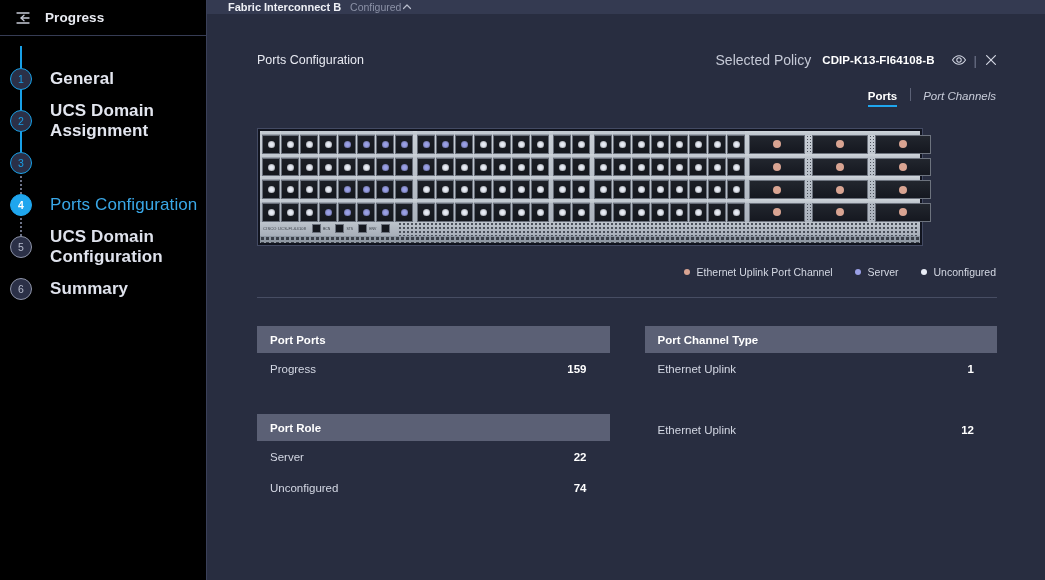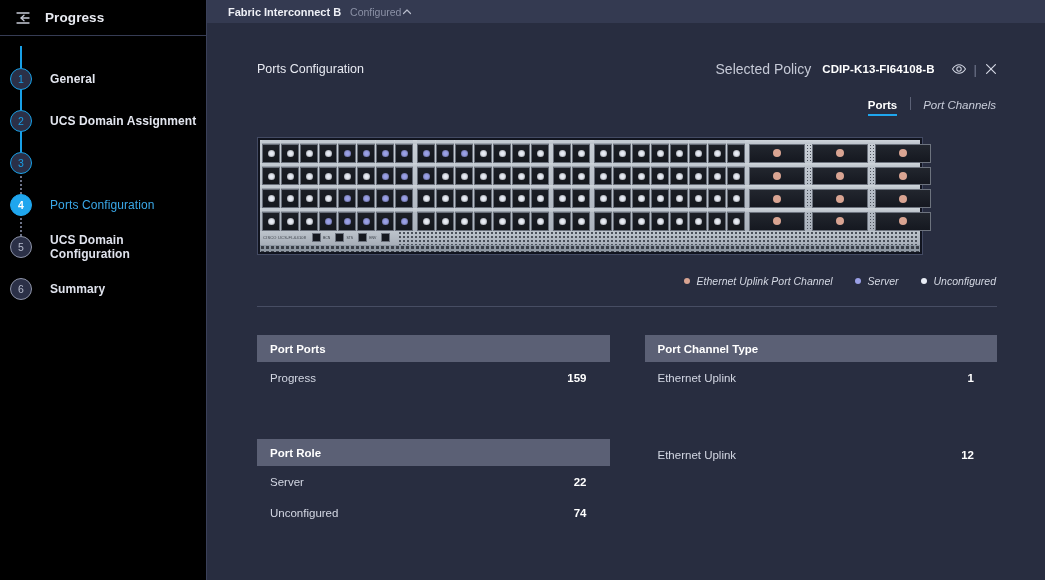--- a/index.html
+++ b/index.html
@@ -40,38 +40,38 @@
     width: 22px; height: 22px; border-radius: 50%;
     flex: 0 0 22px;
     display: flex; align-items: center; justify-content: center;
     font-size: 10.5px; line-height: 1;
     position: relative; z-index: 2;
     background: #2b3047;
   }
   .step.done .step-dot  { border: 1.6px solid #18a0e7; color: #18a0e7; }
   .step.active .step-dot{ background: #1fa6ee; border: 1.6px solid #1fa6ee; color: #ffffff; font-weight: bold;}
   .step.todo .step-dot  { border: 1.6px solid #8d93a8; color: #b6bbcc; }
-  .step-label { margin-left: 18px; font-size: 12px; color: #e3e6ef; font-weight: bold; letter-spacing: .1px;}
+  .step-label { margin-left: 18px; font-size: 17px; color: #e3e6ef; font-weight: bold; letter-spacing: .1px;}
   .step.active .step-label { color: #3aa8e8; font-weight: normal; }
   .step.todo .step-label { color: #dfe2ec; }
   .connector {
     position: absolute; left: 20px; width: 2px; z-index: 1;
   }
   .connector.blue { background: #18a0e7; }
   .connector.dashed {
     background: none;
     border-left: 2px dotted #6c7287;
     width: 0;
   }
 
   
   #main { flex: 1 1 auto; height: 580px; position: relative; }
 
   #accordion-bar {
-    height: 23px; background: #343a51;
+    height: 14px; background: #343a51;
     display: flex; align-items: center;
     padding: 0 12px 0 21px;
   }
   #fi-title { color: #eef0f6; font-size: 11px; font-weight: bold; }
   #fi-status { color: #8b91a6; font-size: 10.5px; margin-left: 9px; }
   #accordion-chevron { margin-left: auto; width: 12px; height: 12px; display:block; }
 
   #panel { padding: 0 48px 0 50px; position: relative; }
 
   #ports-config-row {
@@ -173,36 +173,36 @@
   #device-rail {
     height: 9px;
     background-image: radial-gradient(#3a3f48 45%, transparent 46%);
     background-size: 5px 5px;
     background-color: #8f98a3;
   }
 
   
   #legend {
     display: flex; justify-content: flex-end; align-items: center;
-    margin-top: 20px; gap: 22px; padding-right: 1px; font-style: italic;
+    margin-top: 20px; gap: 22px; padding-right: 1px;
   }
   .legend-item { display: flex; align-items: center; }
   .legend-dot { width: 6px; height: 6px; border-radius: 50%; margin-right: 7px; }
   .legend-text { color: #d4d8e3; font-size: 10.5px; }
 
   #divider {
     height: 1px; background: #474d63; margin-top: 19px;
   }
 
   
   #tables {
     display: flex; gap: 35px; margin-top: 28px;
   }
   .col { flex: 1 1 0; min-width: 0; }
-  .tbl + .tbl { margin-top: 46px; }
+  .tbl + .tbl { margin-top: 30px; }
   .tbl-head {
     background: #5b6075; height: 27px;
     display: flex; align-items: center;
     padding-left: 13px;
   }
   .tbl-head-text { color: #ffffff; font-size: 11.5px; font-weight: bold; }
   .tbl-row {
     display: flex; align-items: center; height: 31px;
     padding: 0 23px 0 13px;
   }

